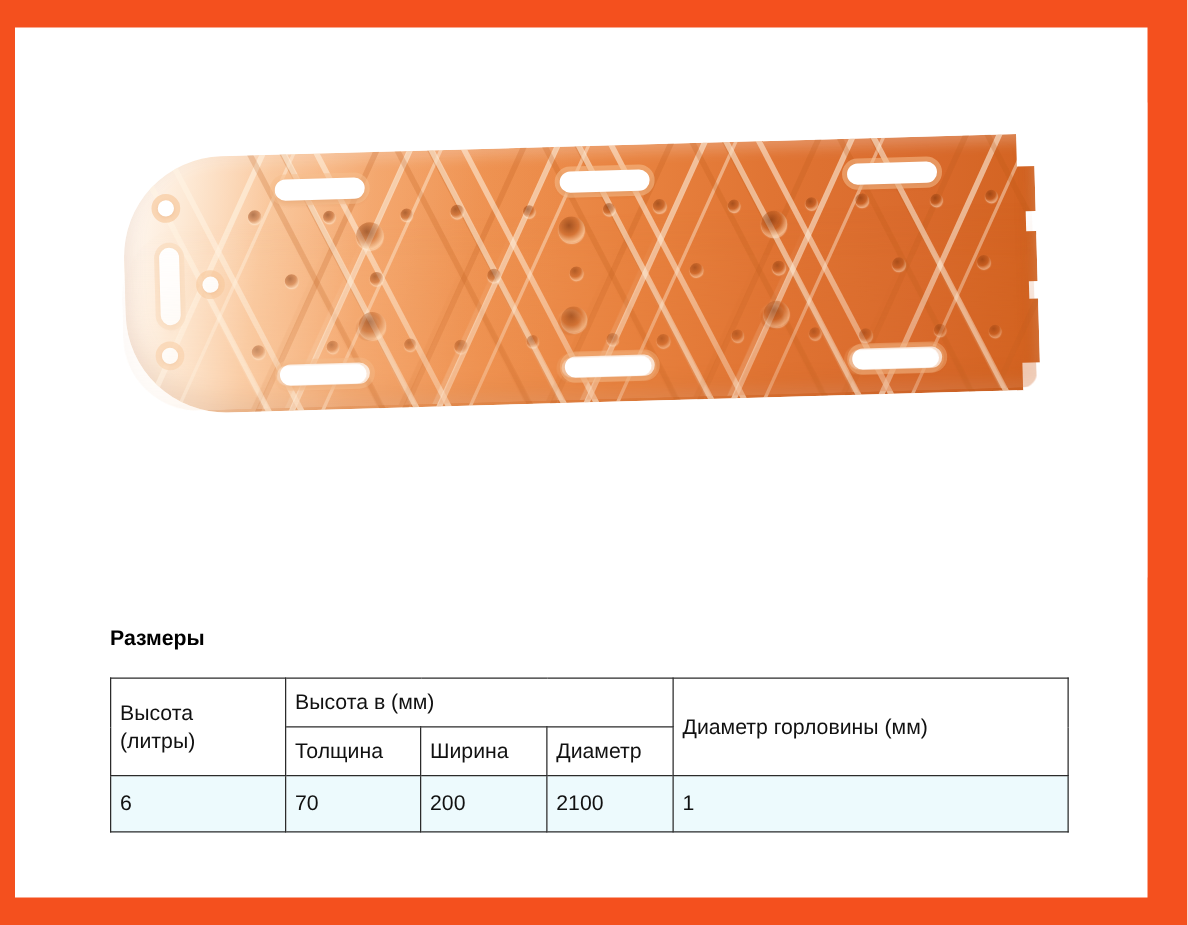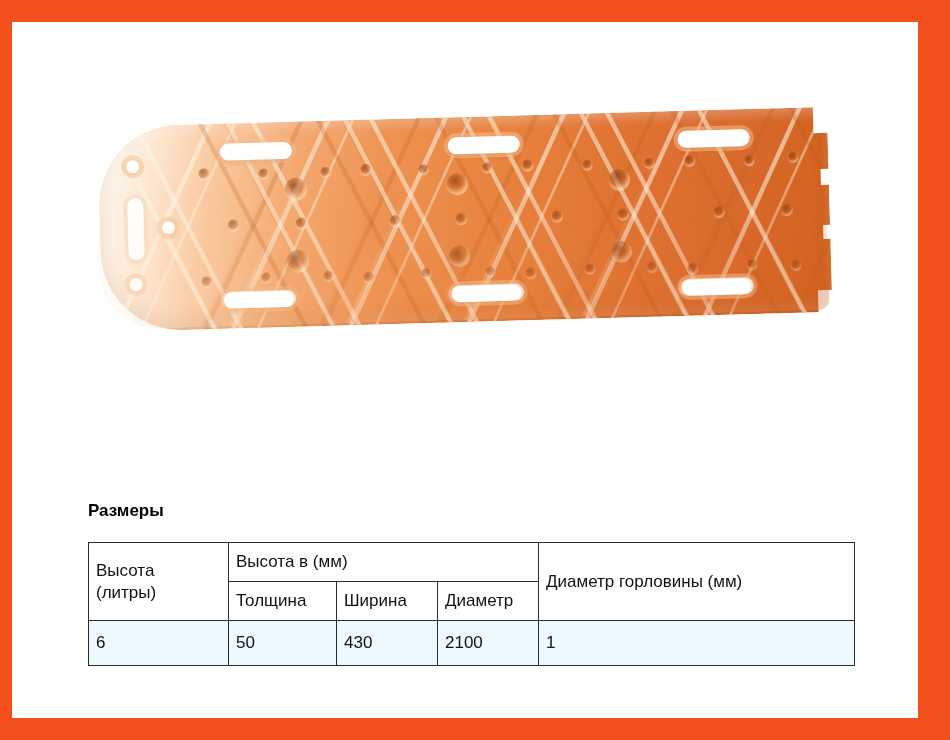--- a/index.html
+++ b/index.html
@@ -366,22 +366,22 @@
           <td class="hdr" colspan="3">Высота в (мм)</td>
           <td class="hdr" rowspan="2">Диаметр горловины (мм)</td>
         </tr>
         <tr>
           <td class="hdr">Толщина</td>
           <td class="hdr">Ширина</td>
           <td class="hdr">Диаметр</td>
         </tr>
         <tr class="data">
           <td>6</td>
-          <td>50</td>
-          <td>430</td>
+          <td>70</td>
+          <td>200</td>
           <td>2100</td>
           <td>1</td>
         </tr>
       </tbody>
     </table>
 
   </div>
 </div>
 
 </body></html>

